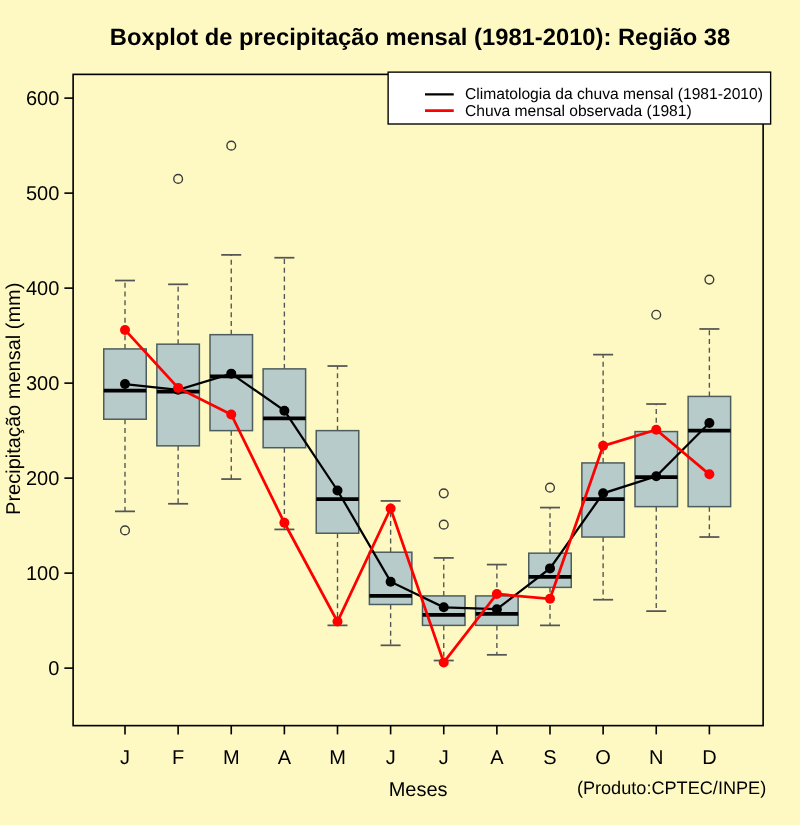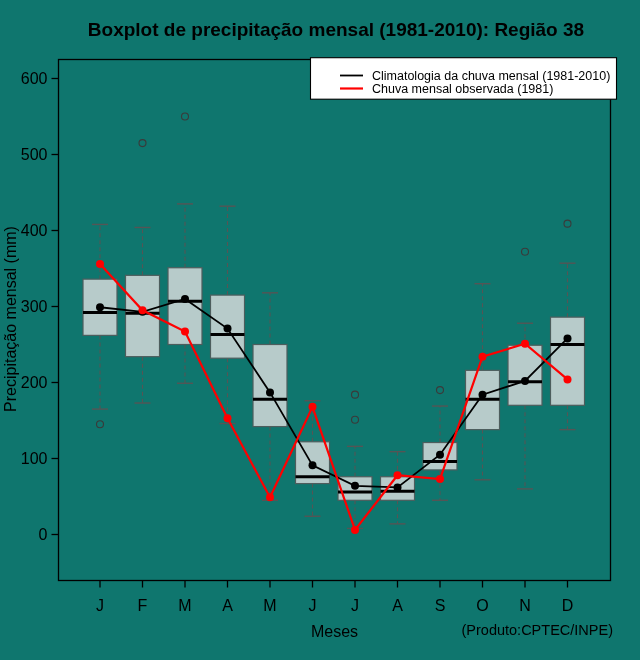--- a/index.html
+++ b/index.html
@@ -1,19 +1,19 @@
 <!DOCTYPE html>
 <html><head>
 <meta charset="utf-8">
 <style>
   html,body{margin:0;padding:0;background:#ffffff;}
   .page{
     position:relative;
     width:640px;height:660px;
-    background:#0f766e;
+    background:#fef9c3;
     font-family:"Liberation Sans", sans-serif;
     overflow:hidden;
   }
   svg text{
     font-family:"Liberation Sans", sans-serif;
     fill:#000000;
   }
   .title-text{font-size:19px;font-weight:bold;}
   .axis-label{font-size:16px;}
   .tick-label{font-size:16px;}

